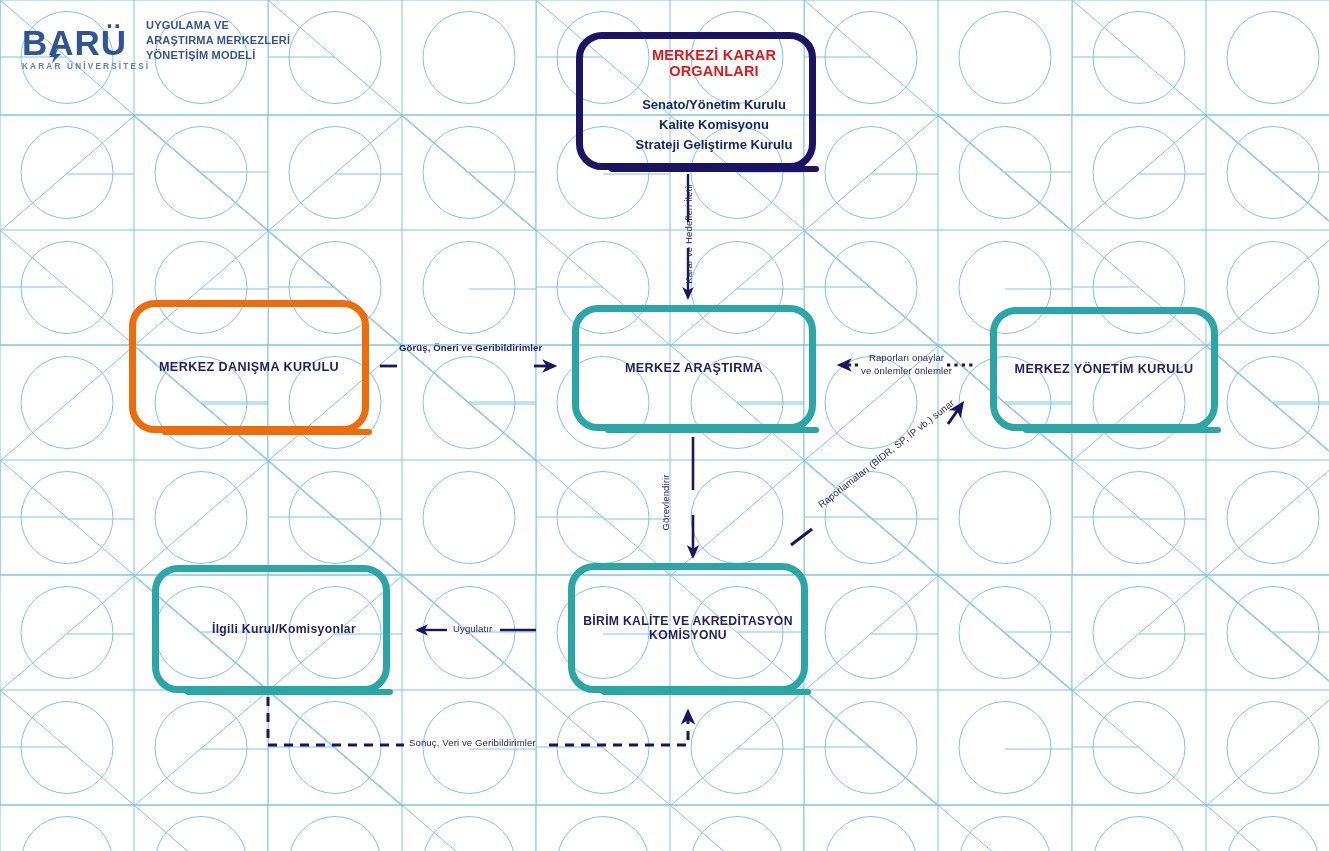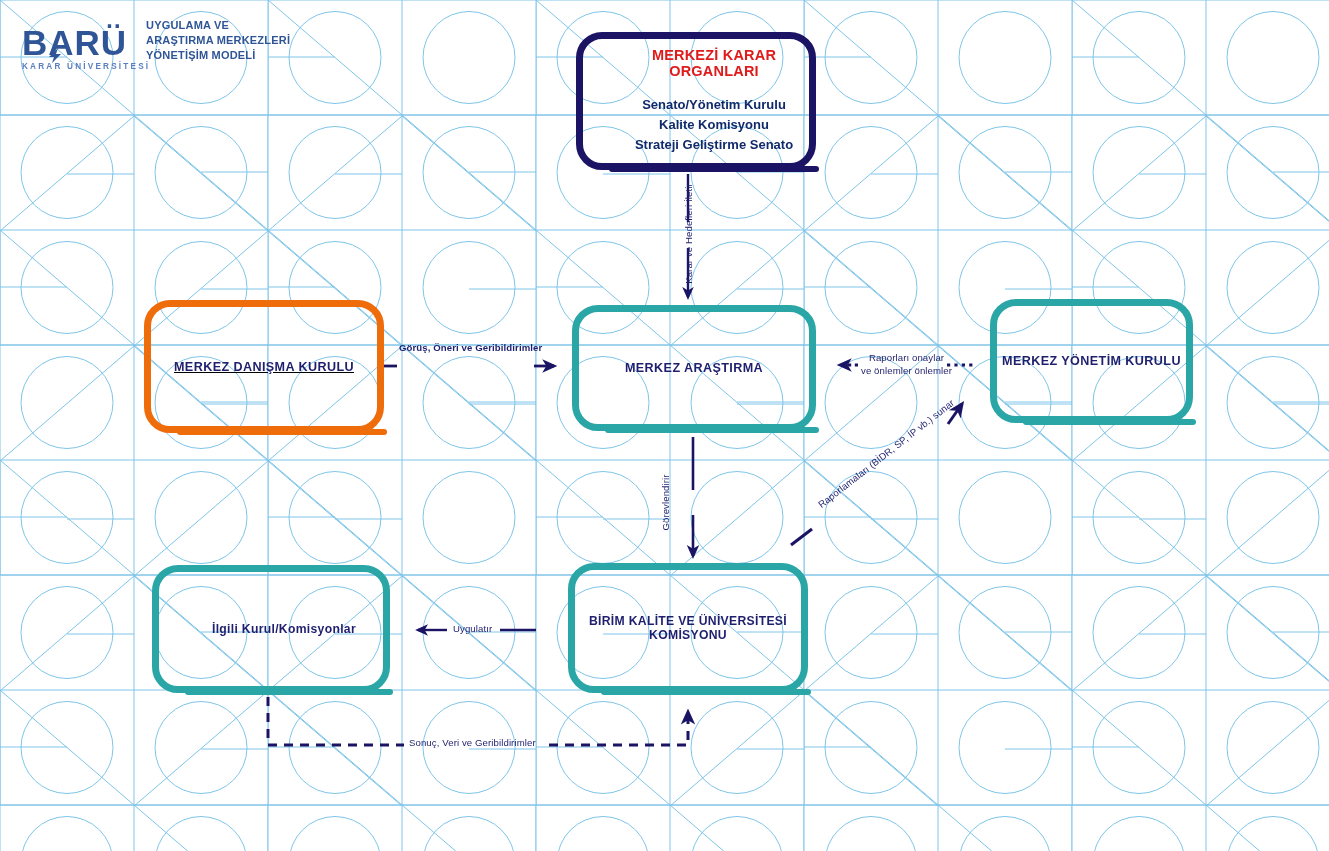--- a/index.html
+++ b/index.html
@@ -97,27 +97,27 @@
   }
   .node-sub-line {
     color: #102a6b;
     font-weight: bold;
     font-size: 13px;
     line-height: 1.55;
   }
   #node-central { left: 576px; top: 32px; width: 240px; height: 138px;
     border: 7px solid #1b1464; padding-left: 36px; }
   #node-central .shadow-bar { background: #1b1464; }
-  #node-advisory { left: 144px; top: 300px; width: 240px; height: 133px;
-    border: 7px solid #ef6c0b; text-decoration: underline; }
+  #node-advisory { left: 129px; top: 300px; width: 240px; height: 133px;
+    border: 7px solid #ef6c0b; }
   #node-advisory .shadow-bar { background: #ef6c0b; }
   #node-mgmt { left: 572px; top: 305px; width: 244px; height: 126px;
     border: 7px solid #2ba6a6; }
   #node-mgmt .shadow-bar { background: #2ba6a6; }
-  #node-board { left: 990px; top: 299px; width: 203px; height: 124px;
+  #node-board { left: 990px; top: 307px; width: 228px; height: 124px;
     border: 7px solid #2ba6a6; }
   #node-board .shadow-bar { background: #2ba6a6; }
   #node-councils { left: 152px; top: 565px; width: 238px; height: 128px;
     border: 7px solid #2ba6a6; padding-left: 26px; }
   #node-councils .shadow-bar { background: #2ba6a6; }
   #node-unitcomm { left: 568px; top: 563px; width: 240px; height: 130px;
     border: 7px solid #2ba6a6; }
   #node-unitcomm .shadow-bar { background: #2ba6a6; }
   .t14 { font-size: 12.6px; letter-spacing: 0.4px; }
   .t13 { font-size: 12.2px; letter-spacing: 0.3px; }
@@ -290,21 +290,21 @@
     <div>UYGULAMA VE</div>
     <div>ARAŞTIRMA MERKEZLERİ</div>
     <div>YÖNETİŞİM MODELİ</div>
   </div>
 
   <div class="node" id="node-central">
     <div class="shadow-bar"></div>
     <div class="node-heading-red">MERKEZİ KARAR ORGANLARI</div>
     <div class="node-sub-line">Senato/Yönetim Kurulu</div>
     <div class="node-sub-line">Kalite Komisyonu</div>
-    <div class="node-sub-line">Strateji Geliştirme Senato</div>
+    <div class="node-sub-line">Strateji Geliştirme Kurulu</div>
   </div>
 
   <div class="node" id="node-advisory">
     <div class="shadow-bar"></div>
     <div class="node-title t14">MERKEZ DANIŞMA KURULU</div>
   </div>
 
   <div class="node" id="node-mgmt">
     <div class="shadow-bar"></div>
     <div class="node-title t14">MERKEZ ARAŞTIRMA</div>
@@ -315,21 +315,21 @@
     <div class="node-title t14">MERKEZ YÖNETİM KURULU</div>
   </div>
 
   <div class="node" id="node-councils">
     <div class="shadow-bar"></div>
     <div class="node-title t13">İlgili Kurul/Komisyonlar</div>
   </div>
 
   <div class="node" id="node-unitcomm">
     <div class="shadow-bar"></div>
-    <div class="node-title t13">BİRİM KALİTE VE ÜNİVERSİTESİ</div>
+    <div class="node-title t13">BİRİM KALİTE VE AKREDİTASYON</div>
     <div class="node-title t13">KOMİSYONU</div>
   </div>
 
   <div id="lbl-decisions-wrap">
     <div class="edge-label" id="lbl-decisions" style="position:absolute;left:0;top:0;">Karar ve Hedefleri İletir</div>
   </div>
 
   <div class="edge-label" id="lbl-feedback">Görüş, Öneri ve Geribildirimler</div>
 
   <div class="edge-label" id="lbl-approve">

